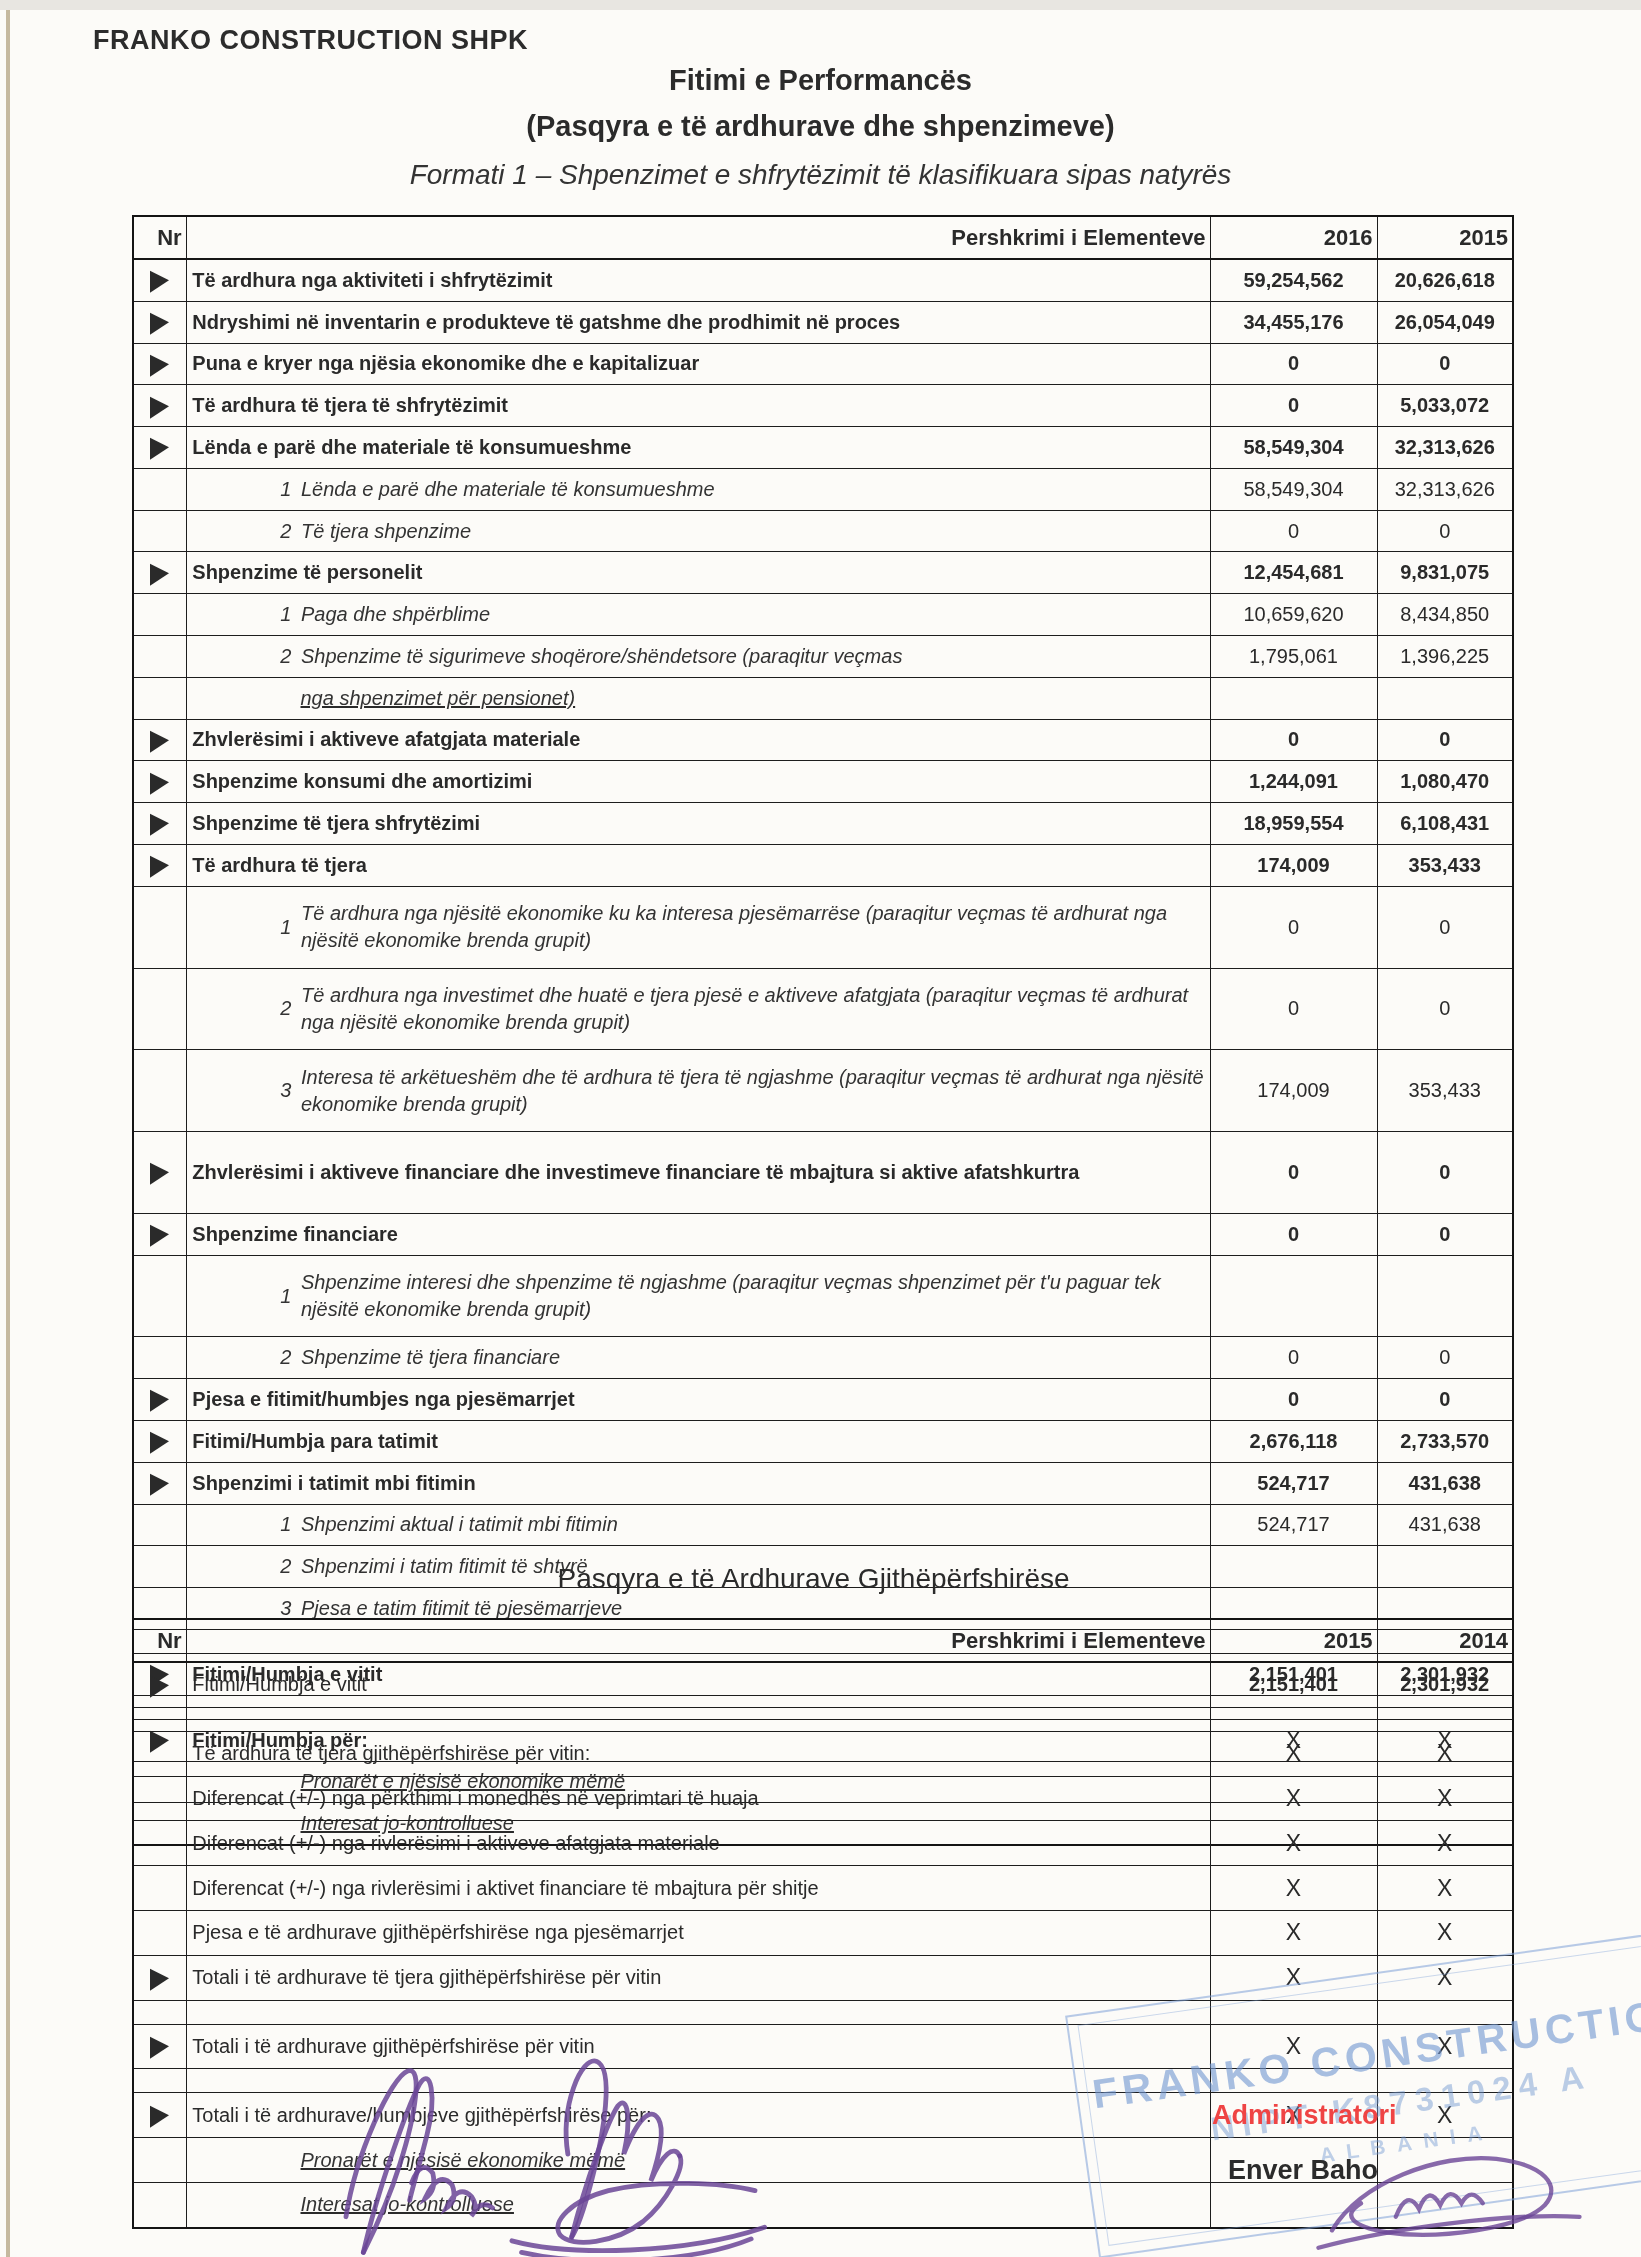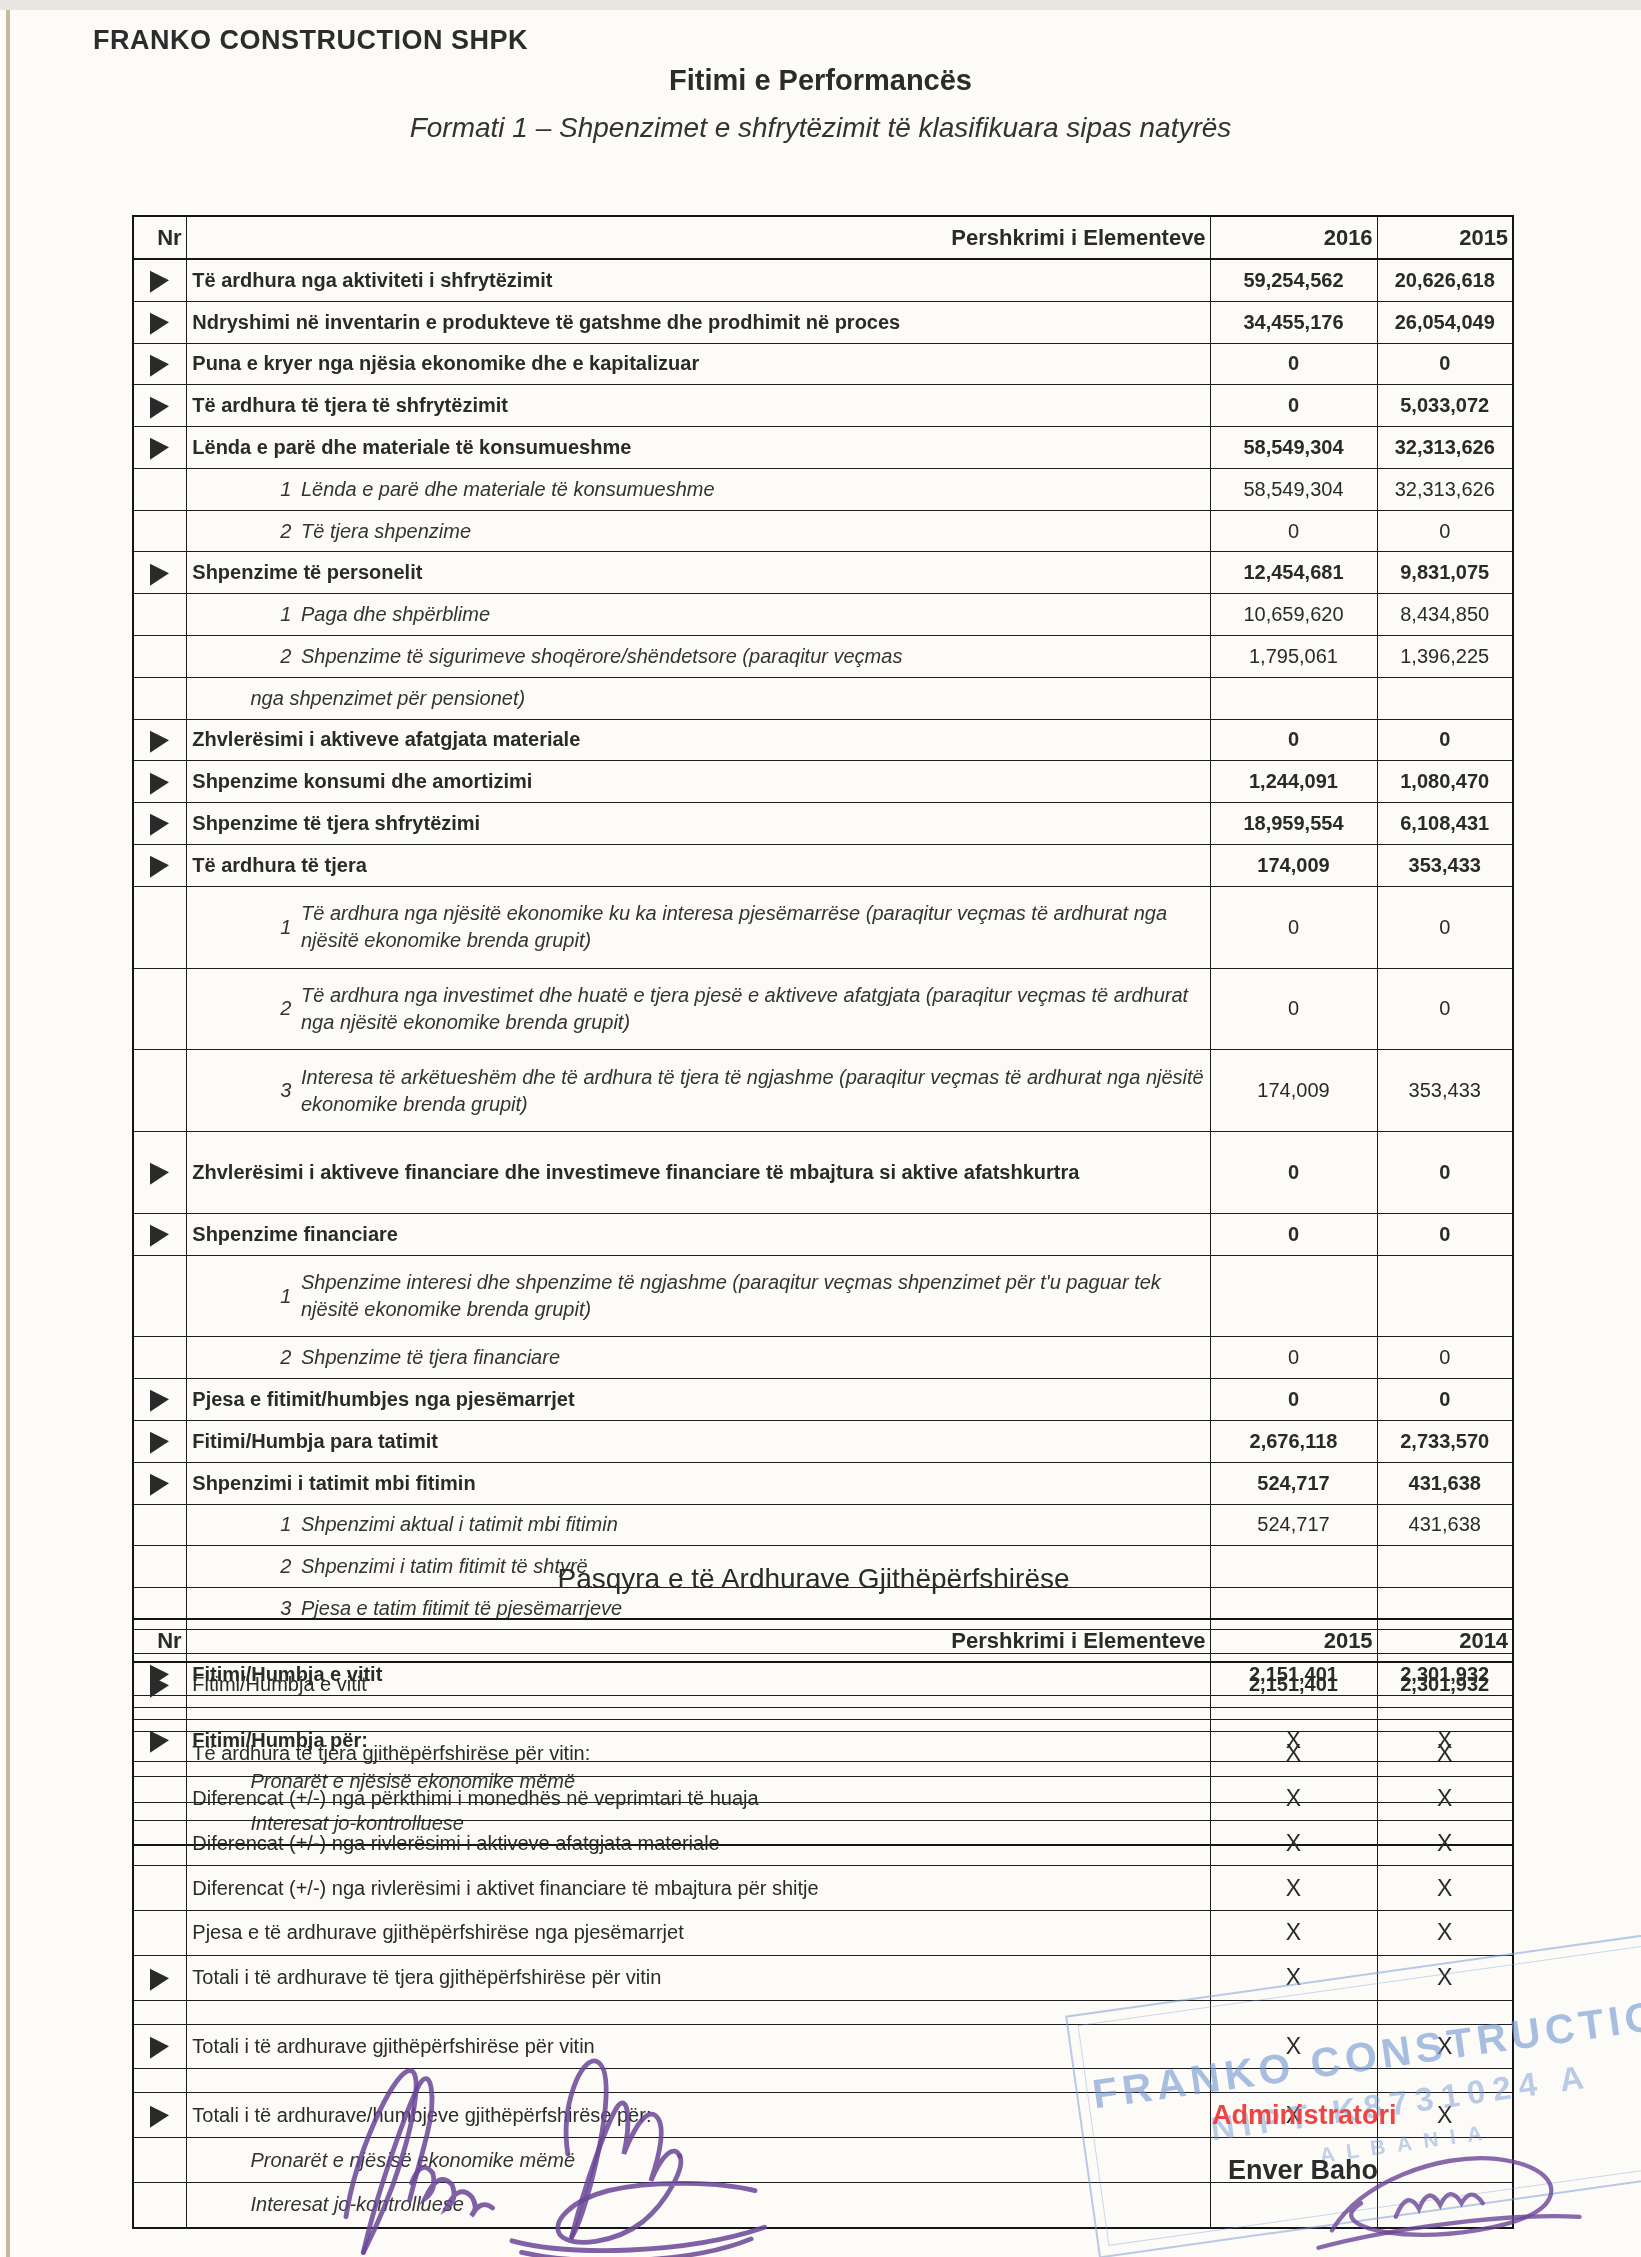--- a/index.html
+++ b/index.html
@@ -66,21 +66,21 @@
     transform:skewY(-4deg);
     vertical-align:middle;
   }
   .c-desc{text-align:left;}
   tr.main .c-desc .lbl{font-weight:700;}
   tr.plain .c-desc .lbl{font-weight:400;}
   tr.sub .c-desc .lbl,tr.cont .c-desc .lbl,tr.subplain .c-desc .lbl{font-style:italic;font-weight:400;color:#333;}
   .subwrap{display:flex;align-items:center;}
   .subwrap .num{flex:0 0 35px;margin-left:64px;text-align:right;padding-right:9.7px;font-style:italic;color:#333;}
   .subwrap .lbl{flex:1;line-height:1.35;}
-  tr.cont .c-desc,tr.subplain .c-desc{padding-left:64px;}
+  tr.cont .c-desc,tr.subplain .c-desc{padding-left:114px;text-decoration:underline;}
   .c-val{text-align:center;font-size:21px;}
   .c-val.b{font-weight:700;}
   .c-val.x{font-weight:400;font-size:23px;}
   tr.main .c-val{font-weight:700;}
   tr.main .c-val.x{font-weight:400;}
 
   .sig-main{position:absolute;left:319px;top:2028px;width:463px;height:232px;}
   .sig-main path{stroke:#6a4596;stroke-width:5;fill:none;stroke-linecap:round;opacity:.85;}
 
   .stamp{
@@ -106,20 +106,21 @@
 </head>
 <body>
 
 <div class="page">
   <div class="scan-edge"></div>
 
   <div class="company">FRANKO CONSTRUCTION SHPK</div>
 
   <div class="titles">
     <div class="t1">Fitimi e Performancës</div>
+    <div class="t2">(Pasqyra e të ardhurave dhe shpenzimeve)</div>
     <div class="t3">Formati 1 – Shpenzimet e shfrytëzimit të klasifikuara sipas natyrës</div>
   </div>
 
   <table class="tbl" id="tbl1">
     <colgroup>
         <col class="co-nr">
         <col class="co-desc">
         <col class="co-v1">
         <col class="co-v2">
       </colgroup>

